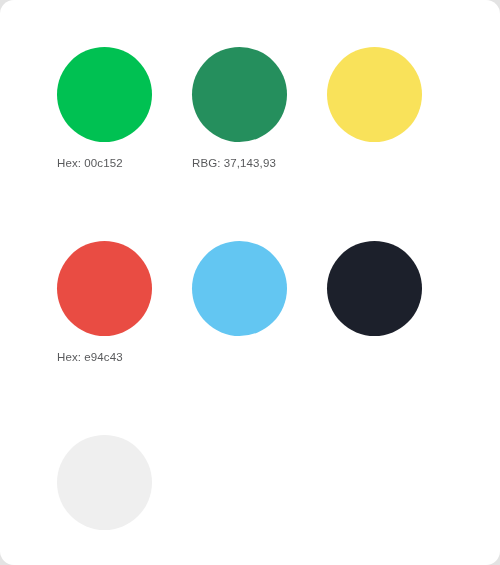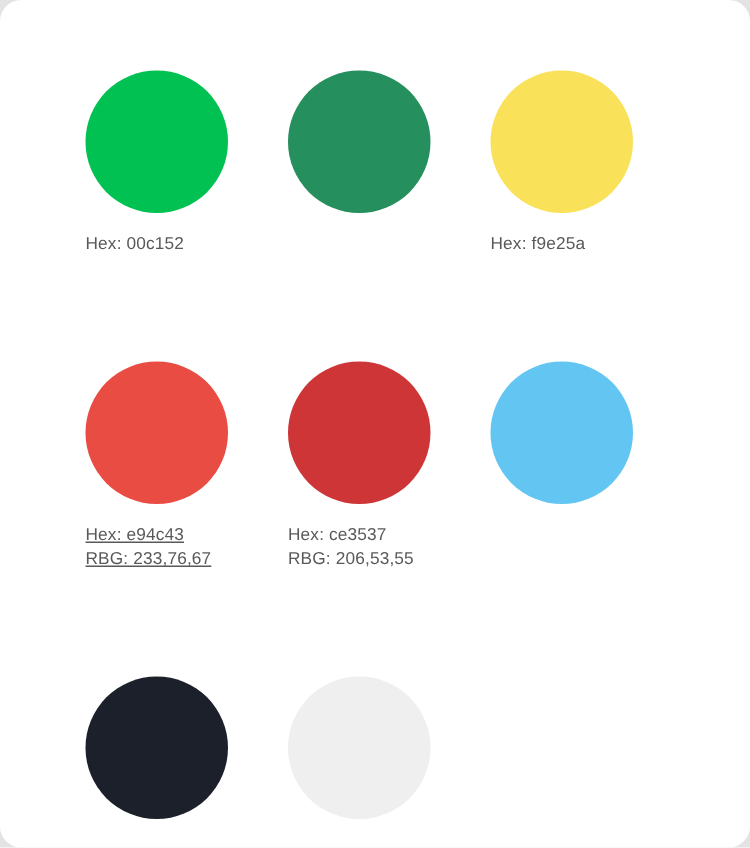--- a/index.html
+++ b/index.html
@@ -68,45 +68,37 @@
     <div class="swatch-cell">
       <div class="swatch-circle" style="background: rgb(0, 193, 82);"></div>
       <div class="swatch-info" style="color: rgb(88, 89, 91);">
         <span class="swatch-line">Hex: 00c152</span>
       </div>
     </div>
 
     <div class="swatch-cell">
       <div class="swatch-circle" style="background: rgb(37, 143, 93);"></div>
       <div class="swatch-info" style="color: rgb(88, 89, 91);">
+        <span class="swatch-line">RBG: 37,143,93</span>
       </div>
     </div>
 
     <div class="swatch-cell">
       <div class="swatch-circle" style="background: rgb(249, 226, 90);"></div>
       <div class="swatch-info" style="color: rgb(88, 89, 91);">
-        <span class="swatch-line">Hex: f9e25a</span>
       </div>
     </div>
 
     <div class="swatch-cell">
       <div class="swatch-circle" style="background: rgb(233, 76, 67);"></div>
-      <div class="swatch-info" style="color: rgb(88, 89, 91); text-decoration: underline;">
+      <div class="swatch-info" style="color: rgb(88, 89, 91);">
         <span class="swatch-line">Hex: e94c43</span>
-        <span class="swatch-line">RBG: 233,76,67</span>
       </div>
     </div>
 
-    <div class="swatch-cell">
-      <div class="swatch-circle" style="background: rgb(206, 53, 55);"></div>
-      <div class="swatch-info" style="color: rgb(88, 89, 91);">
-        <span class="swatch-line">Hex: ce3537</span>
-        <span class="swatch-line">RBG: 206,53,55</span>
-      </div>
-    </div>
 
 
     <div class="swatch-cell">
       <div class="swatch-circle" style="background: rgb(99, 198, 242);"></div>
 
     </div>
 
     <div class="swatch-cell">
       <div class="swatch-circle" style="background: rgb(28, 32, 43);"></div>
 

